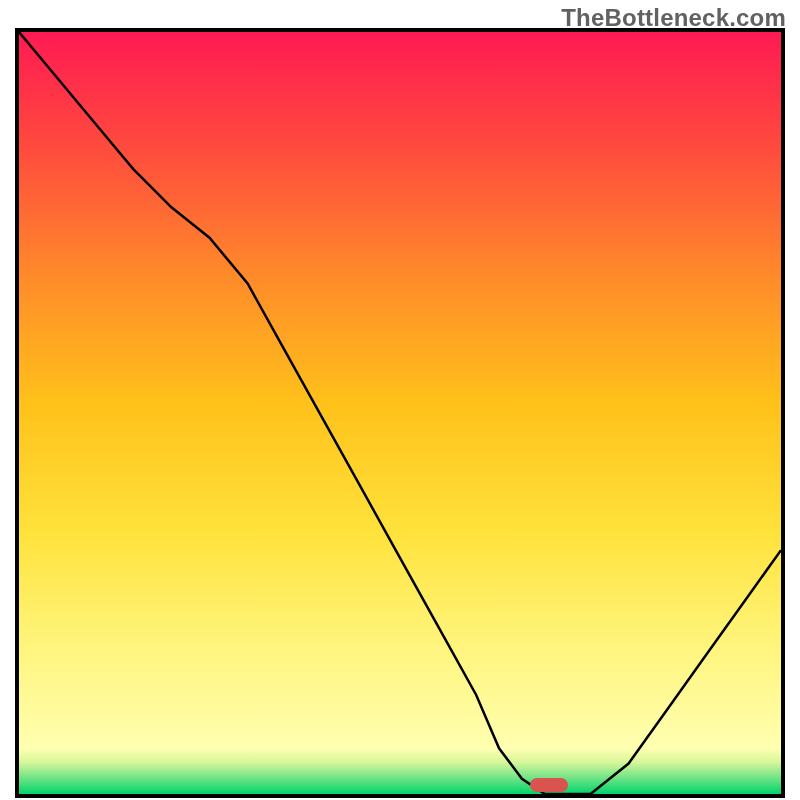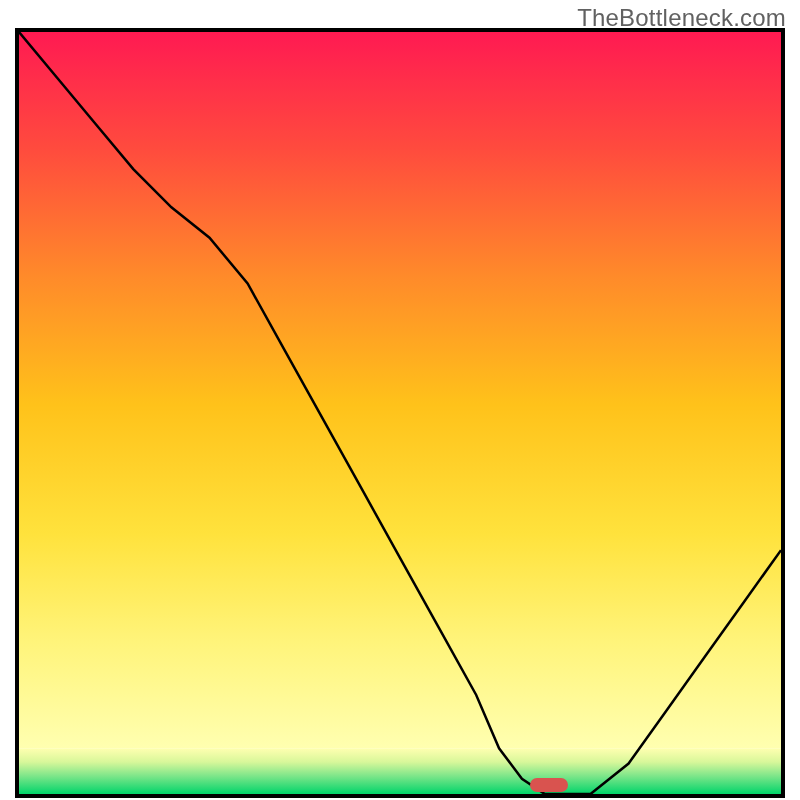--- a/index.html
+++ b/index.html
@@ -43,21 +43,21 @@
     position: absolute;
     border-radius: 10px;
     background: #d9534f;
   }
   .watermark {
     position: absolute;
     top: 4px;
     right: 14px;
     color: #616161;
     font-size: 24px;
-    font-weight: 400;
+    font-weight: 700;
     letter-spacing: 0.2px;
   }
 </style>
 </head>
 <body>
 
 <div class="watermark">TheBottleneck.com</div>
 
 <div class="frame">
   <div class="plot-area">

